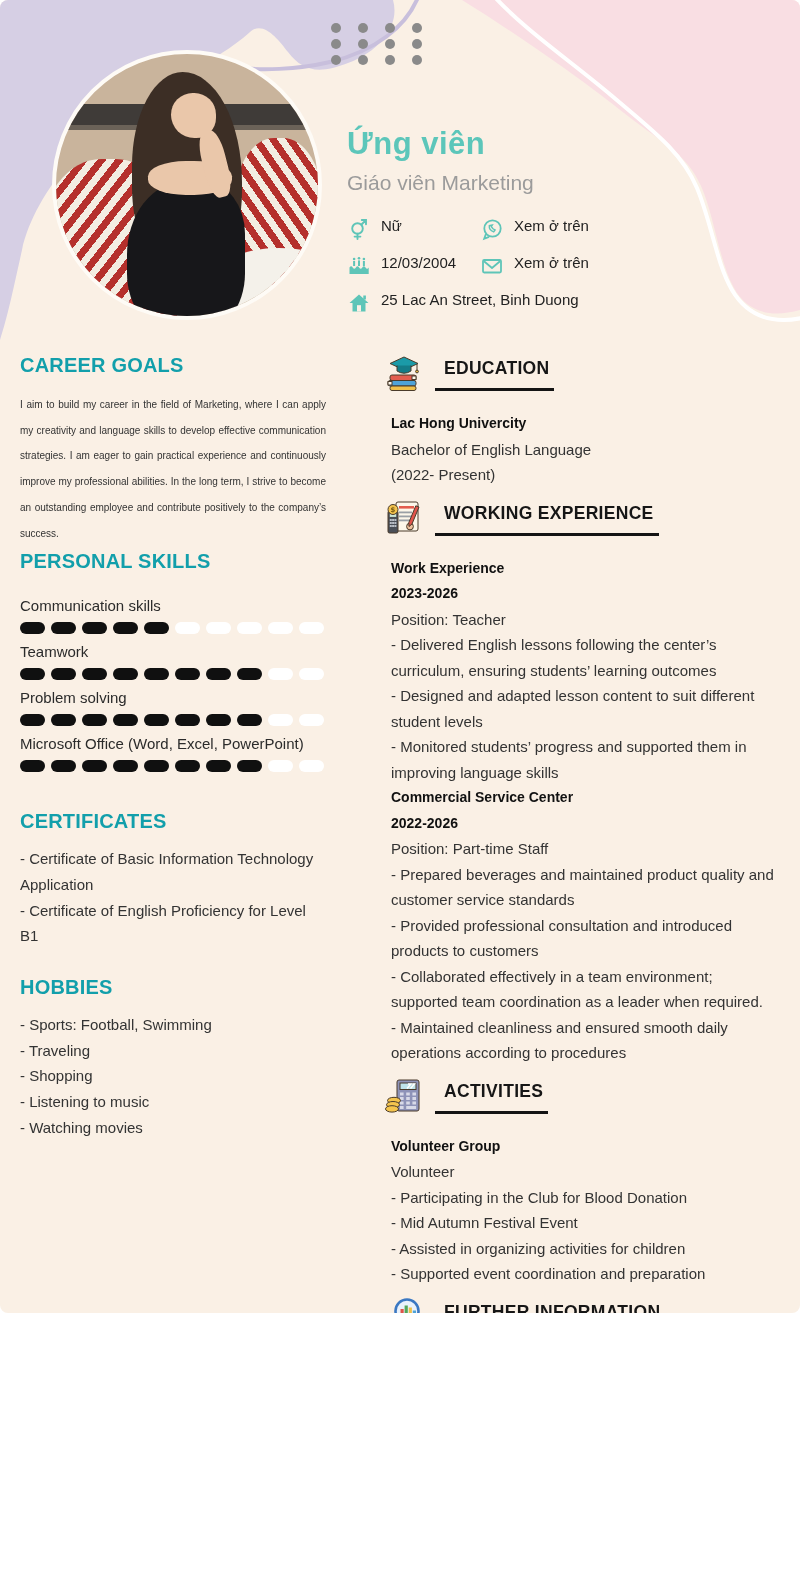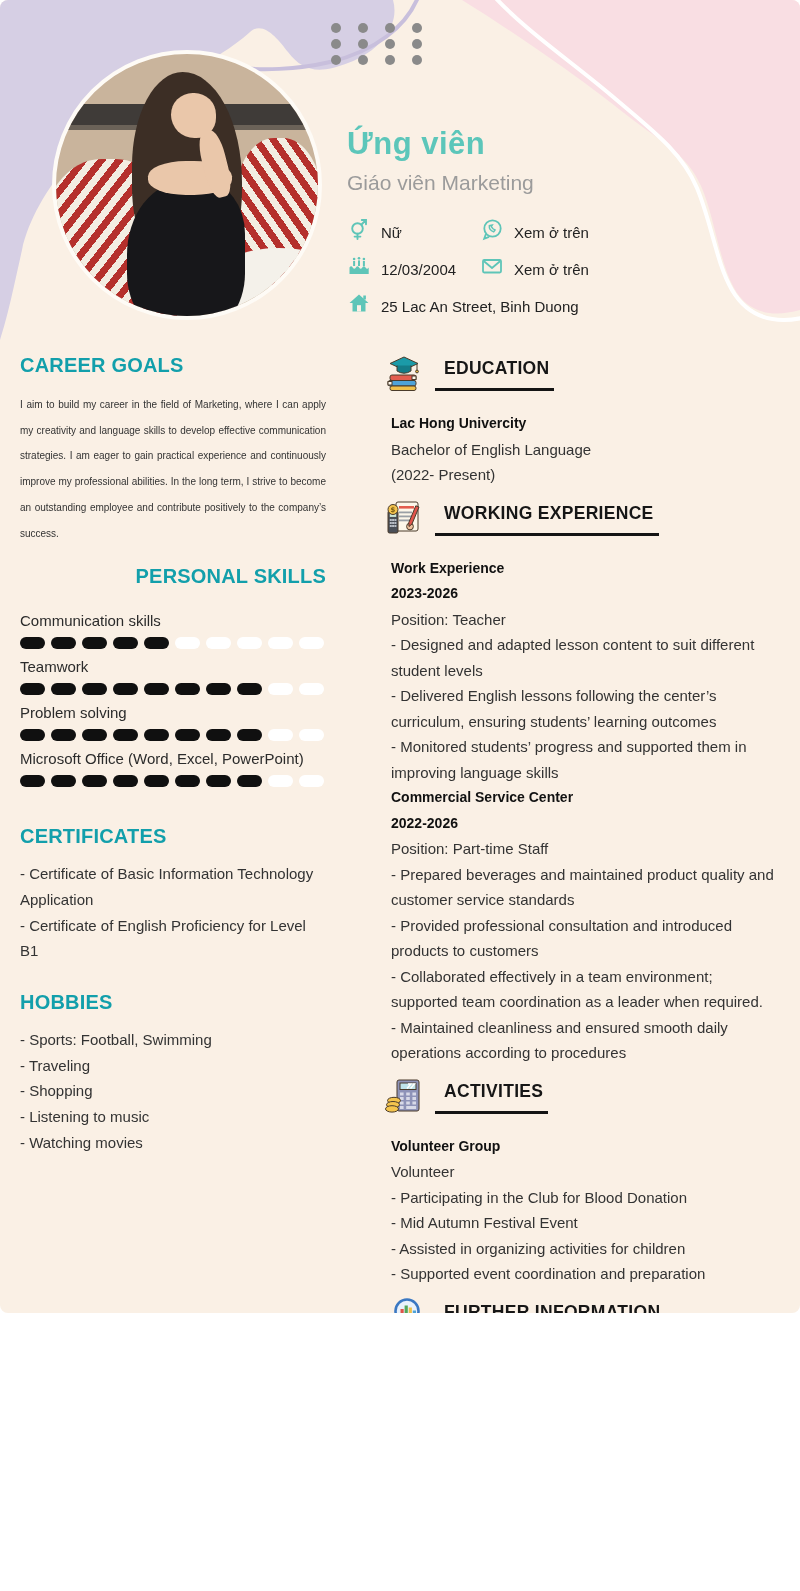--- a/index.html
+++ b/index.html
@@ -37,28 +37,28 @@
   .ph-shou{left:35%;top:41%;width:32%;height:13%;border-radius:45%;background:#EAC7AA;}
   .ph-arm{left:56%;top:29%;width:9%;height:26%;border-radius:40%;background:#EAC7AA;transform:rotate(-14deg);}
   .ph-dress{left:27%;top:49%;width:45%;height:58%;border-radius:48% 34% 40% 40%;background:#17171A;}
 
   
   .hdr{position:absolute;left:347px;top:126px;z-index:2;width:430px;}
   .hdr .name{font-size:31px;font-weight:bold;color:#5CC6BA;letter-spacing:.5px;}
   .hdr .role{font-size:21px;color:#9B9B9B;margin-top:9px;}
   .contact{margin-top:22px;display:grid;grid-template-columns:133px auto;
     row-gap:13px;font-size:15px;color:#222;}
-  .c-item{display:flex;align-items:flex-end;gap:10px;}
+  .c-item{display:flex;align-items:flex-start;gap:10px;}
   .c-item svg{flex:0 0 auto;}
   .c-span{grid-column:1 / span 2;}
 
   
   .col-l{position:absolute;left:20px;top:354px;width:306px;z-index:2;}
   .h-teal{font-size:20px;font-weight:bold;color:#129FAB;letter-spacing:.2px;margin:0;}
-  .mt-ps{margin-top:19px;text-align:right;}
+  .mt-ps{margin-top:4px;}
   .mt-cert{margin-top:38px;}
   .mt-hob{margin-top:27px;}
   .goals-p{margin:15px 0 0 0;font-size:10px;line-height:25.7px;text-align:justify;color:#333;}
   .skills{margin-top:24px;}
   .skill{margin-bottom:9px;}
   .skill .lbl{font-size:15px;color:#2b2b2b;height:20px;}
   .skill .bar{margin-top:5px;display:flex;gap:6px;}
   .skill .bar i{width:25px;height:12px;border-radius:6px;background:#FFFFFF;display:block;}
   .skill .bar i.on{background:#101010;}
   .plain-list{margin-top:13px;font-size:15px;line-height:25.7px;color:#333;}
@@ -319,22 +319,22 @@
           <path d="M35,10 L28,27 L25,29.5 L24.8,25.6 L31.8,8.8 Z" fill="#E0534A"></path>
         </g>
       </svg>
       <span class="sec-title">WORKING EXPERIENCE</span>
     </div>
     <div class="sec-body mb-sec" id="jobs">
         <div class="job">
           <div class="b14">Work Experience</div>
           <div class="b14">2023-2026</div>
           <div>Position: Teacher</div>
+          <div>- Delivered English lessons following the center’s curriculum, ensuring students’ learning outcomes</div>
           <div>- Designed and adapted lesson content to suit different student levels</div>
-          <div>- Delivered English lessons following the center’s curriculum, ensuring students’ learning outcomes</div>
           <div>- Monitored students’ progress and supported them in improving language skills</div>
         </div>
         <div class="job">
           <div class="b14">Commercial Service Center</div>
           <div class="b14">2022-2026</div>
           <div>Position: Part-time Staff</div>
           <div>- Prepared beverages and maintained product quality and customer service standards</div>
           <div>- Provided professional consultation and introduced products to customers</div>
           <div>- Collaborated effectively in a team environment; supported team coordination as a leader when required.</div>
           <div>- Maintained cleanliness and ensured smooth daily operations according to procedures</div>

